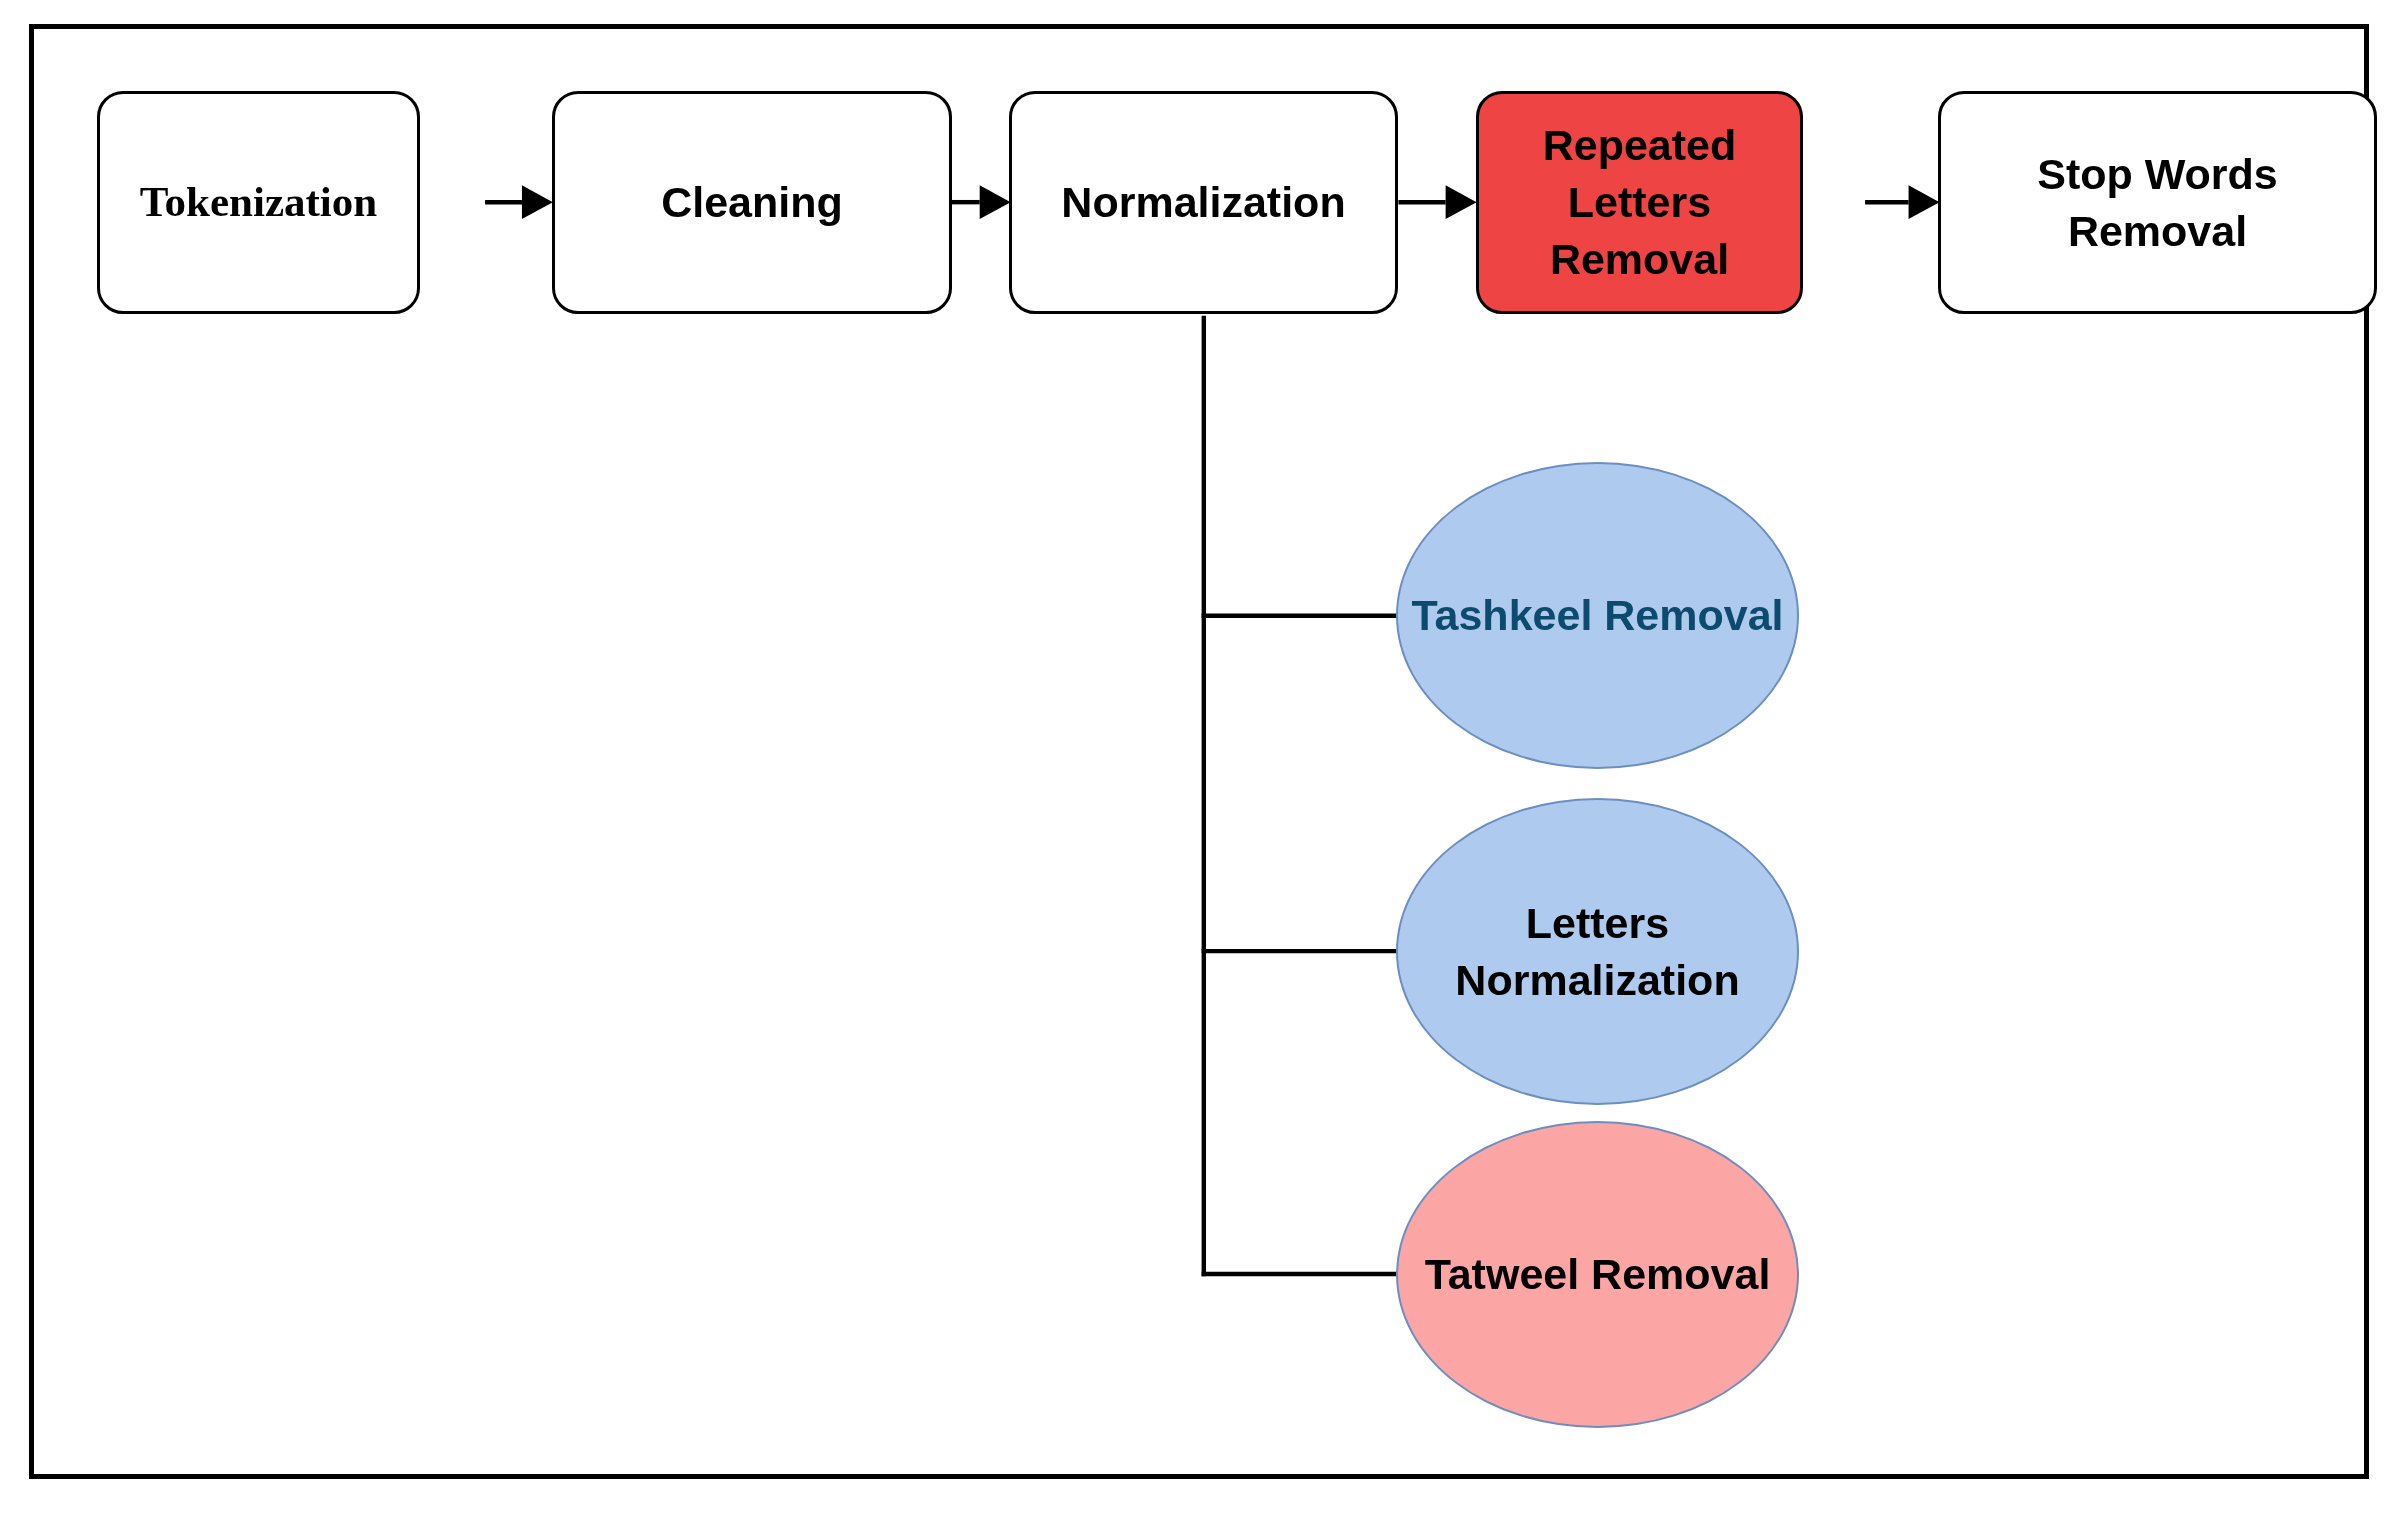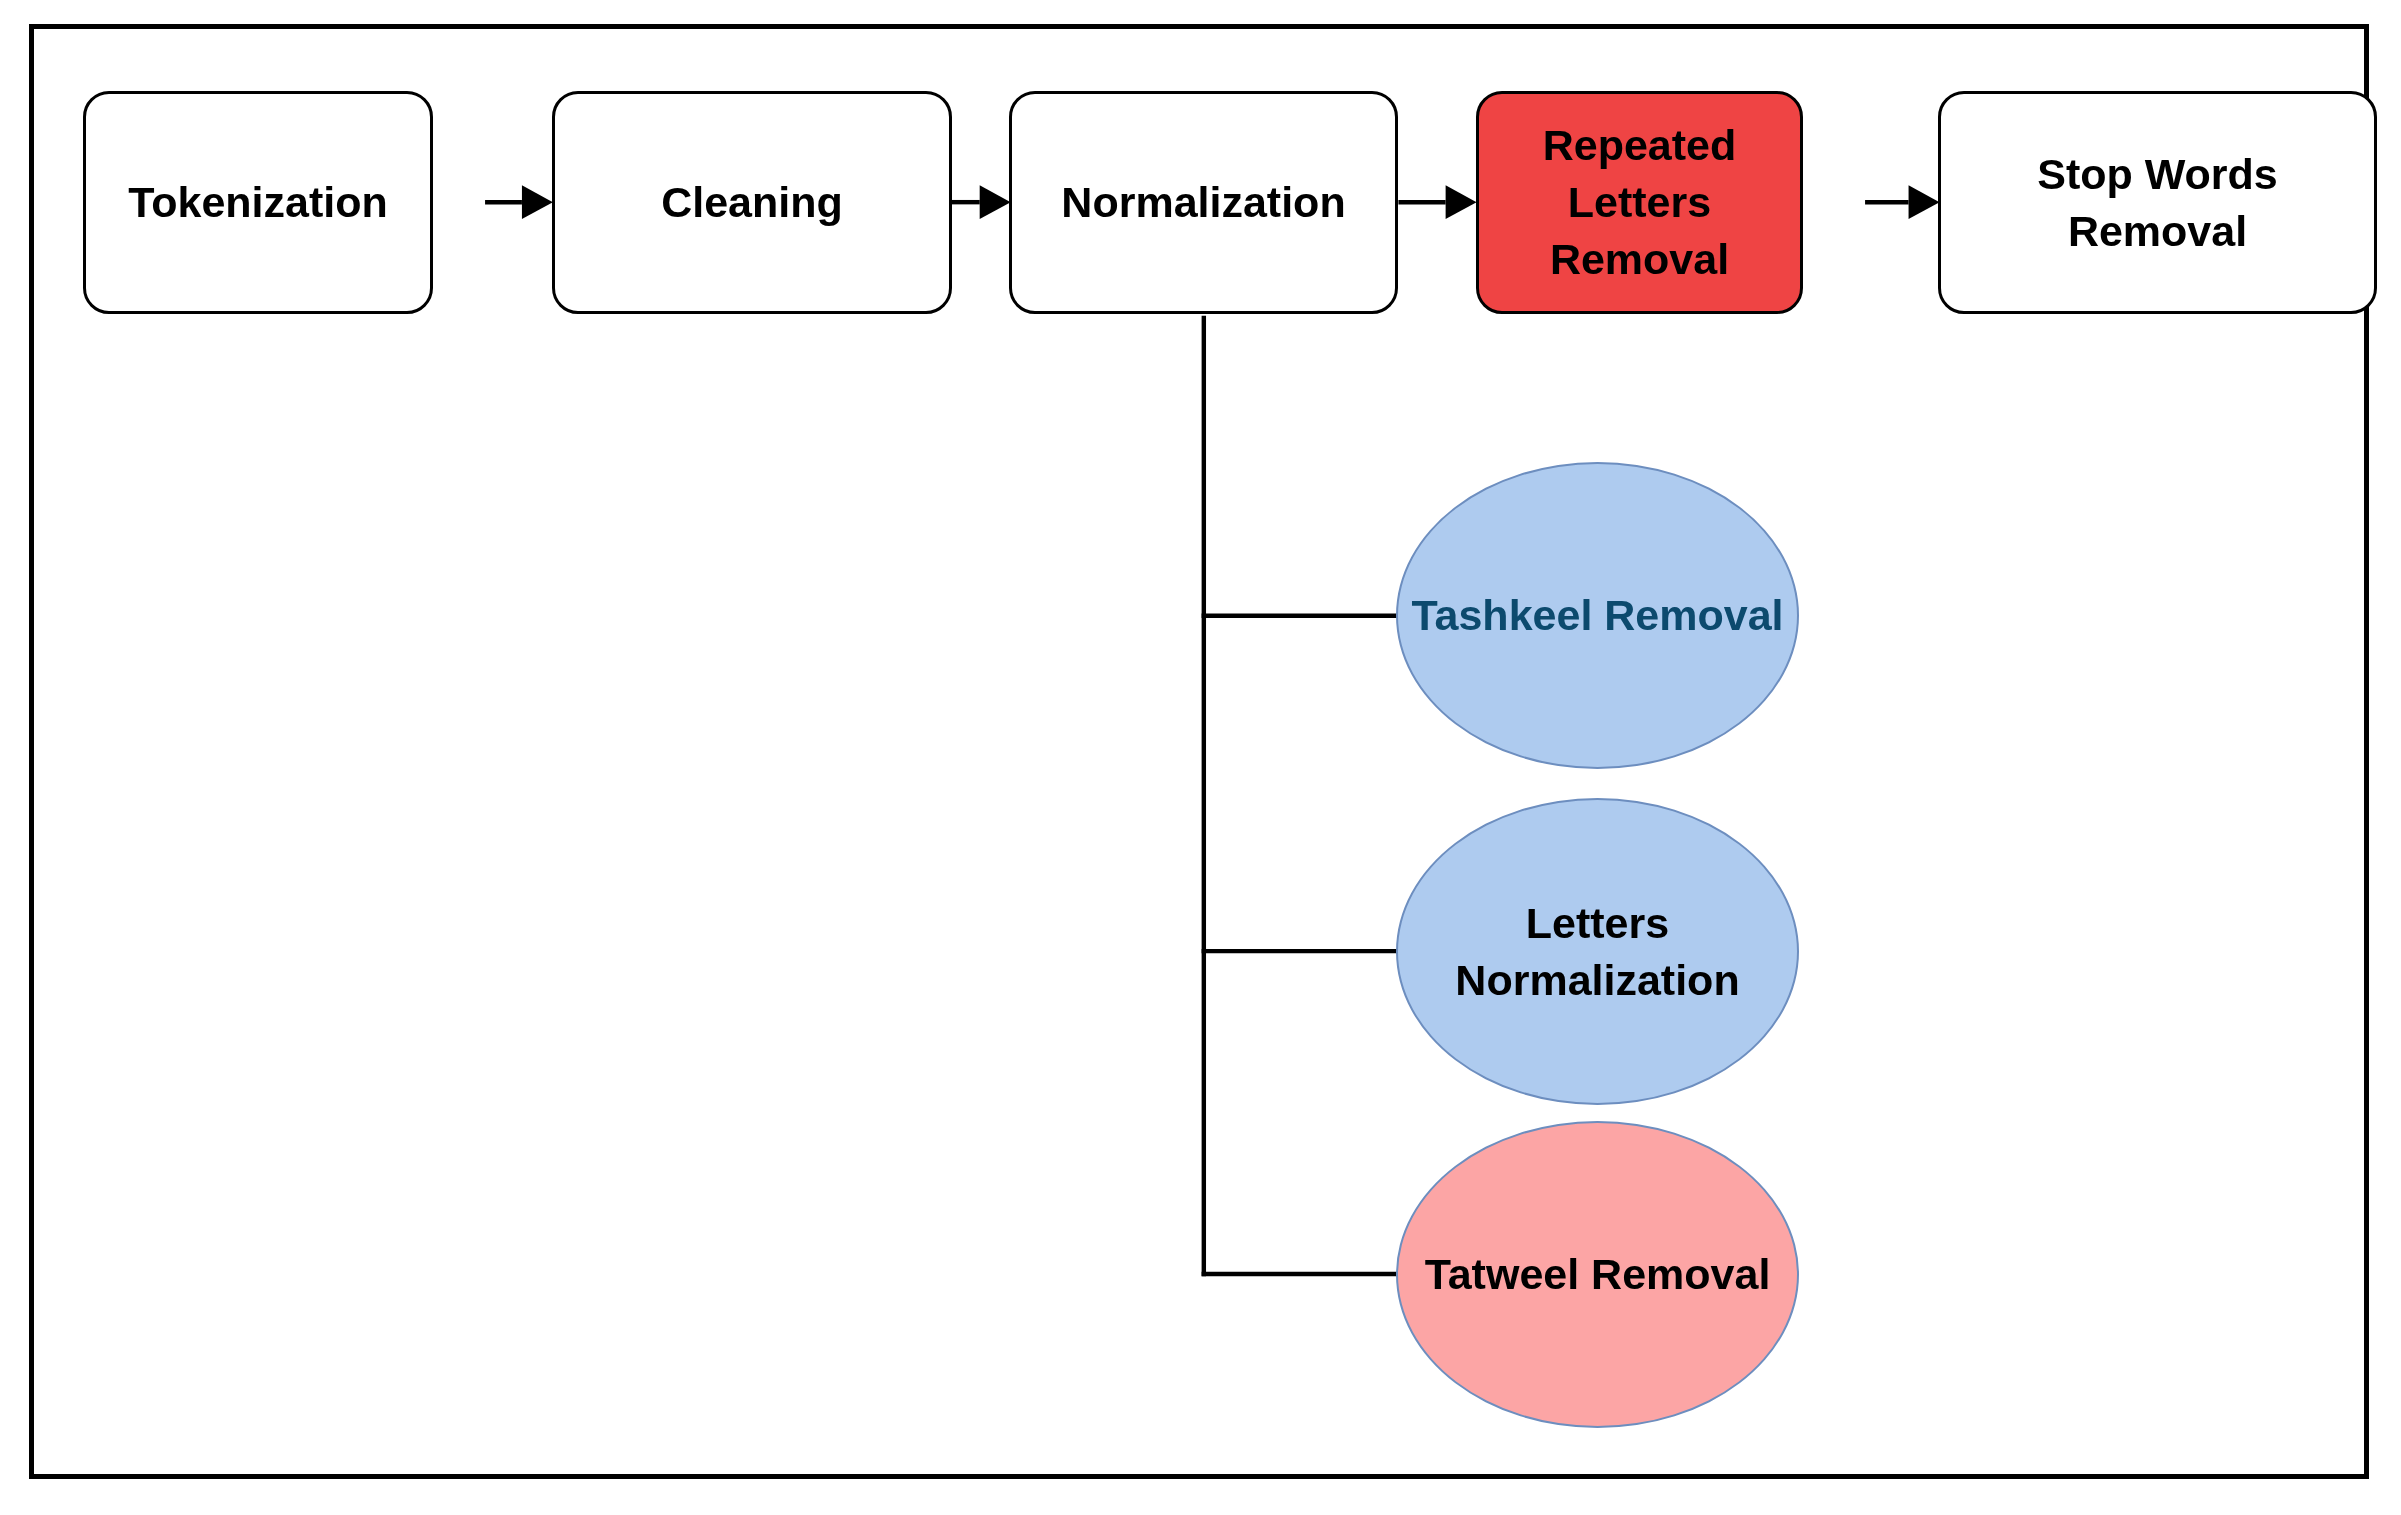--- a/index.html
+++ b/index.html
@@ -84,21 +84,21 @@
     <line x1="2530" y1="274" x2="2589" y2="274" stroke-width="6" stroke="#000000"></line>
     <polygon points="2589,251 2631,274 2589,297" fill="#000000"></polygon>
 
     <line x1="1633" y1="428" x2="1633" y2="1731" stroke-width="6" stroke="#000000"></line>
 
     <line x1="1630" y1="835" x2="1896" y2="835" stroke-width="6" stroke="#000000"></line>
     <line x1="1630" y1="1290" x2="1896" y2="1290" stroke-width="6" stroke="#000000"></line>
     <line x1="1630" y1="1728" x2="1896" y2="1728" stroke-width="6" stroke="#000000"></line>
   </svg>
 
-  <div class="node box" style="left: 83px; width: 350px; border-color: rgb(0, 0, 0); background: rgb(255, 255, 255);">
+  <div class="node box" style="left: 97px; width: 323px; border-color: rgb(0, 0, 0); background: rgb(255, 255, 255); font-family: Liberation Serif, serif;">
     <span class="lbl" style="color: rgb(0, 0, 0);">Tokenization</span>
   </div>
 
   <div class="node box" style="left: 552px; width: 400px; border-color: rgb(0, 0, 0); background: rgb(255, 255, 255);">
     <span class="lbl" style="color: rgb(0, 0, 0);">Cleaning</span>
   </div>
 
   <div class="node box" style="left: 1009px; width: 389px; border-color: rgb(0, 0, 0); background: rgb(255, 255, 255);">
     <span class="lbl" style="color: rgb(0, 0, 0);">Normalization</span>
   </div>

